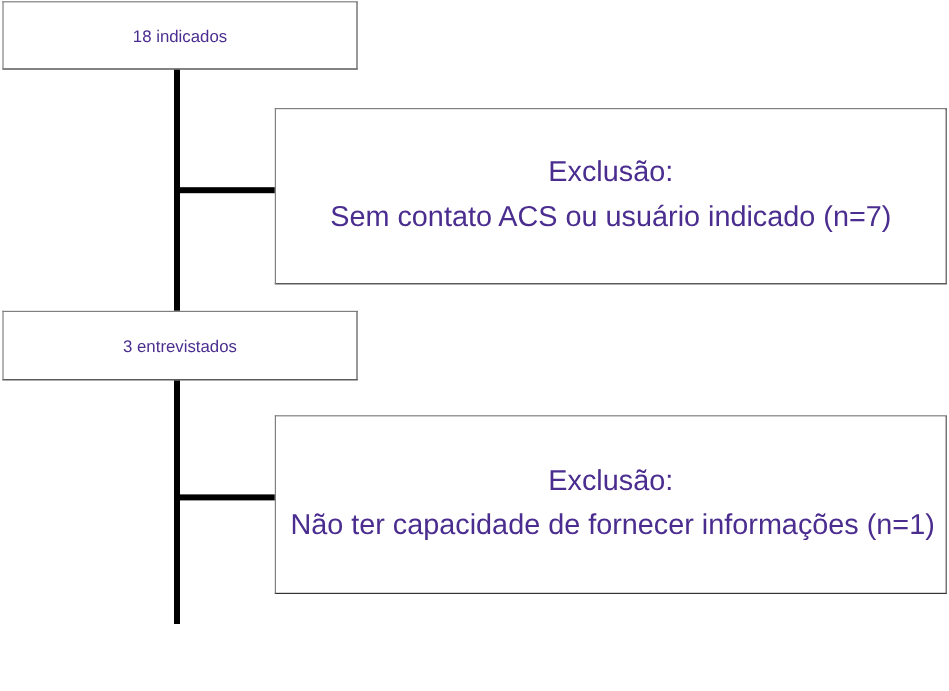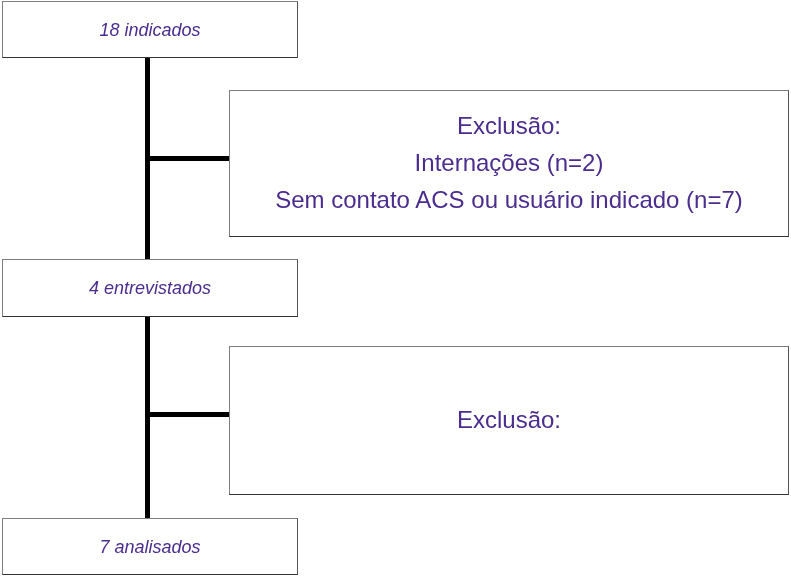--- a/index.html
+++ b/index.html
@@ -32,22 +32,21 @@
     align-items: center;
     justify-content: center;
     color: #4a2d8f;
     font-size: 24px;
     line-height: 1.0;
     text-align: center;
     z-index: 3;
   }
 
   .node.stage {
-    font-size: 18px;
-    font-style: italic;
+    font-size: 14px;
   }
 
   .node.exclusion {
     padding: 6px 12px 8px 12px;
   }
 
   .node.exclusion .line {
     display: block;
     width: 100%;
     white-space: nowrap;
@@ -86,29 +85,26 @@
   <div class="conn" id="branch-1"></div>
   <div class="conn" id="trunk-2"></div>
   <div class="conn" id="branch-2"></div>
 
   <div class="node stage" id="node-indicados">
     <span class="line">18 indicados</span>
   </div>
 
   <div class="node exclusion" id="node-excl-1">
     <span class="line">Exclusão:</span>
-    <span class="line">Internações (n=2)</span>
     <span class="line">Sem contato ACS ou usuário indicado (n=7)</span>
   </div>
 
   <div class="node stage" id="node-entrevistados">
-    <span class="line">4 entrevistados</span>
+    <span class="line">3 entrevistados</span>
   </div>
 
   <div class="node exclusion" id="node-excl-2">
     <span class="line">Exclusão:</span>
+    <span class="line">Não ter capacidade de fornecer informações (n=1)</span>
   </div>
 
-  <div class="node stage" id="node-analisados">
-    <span class="line">7 analisados</span>
-  </div>
 
 </div>
 
 </body></html>

